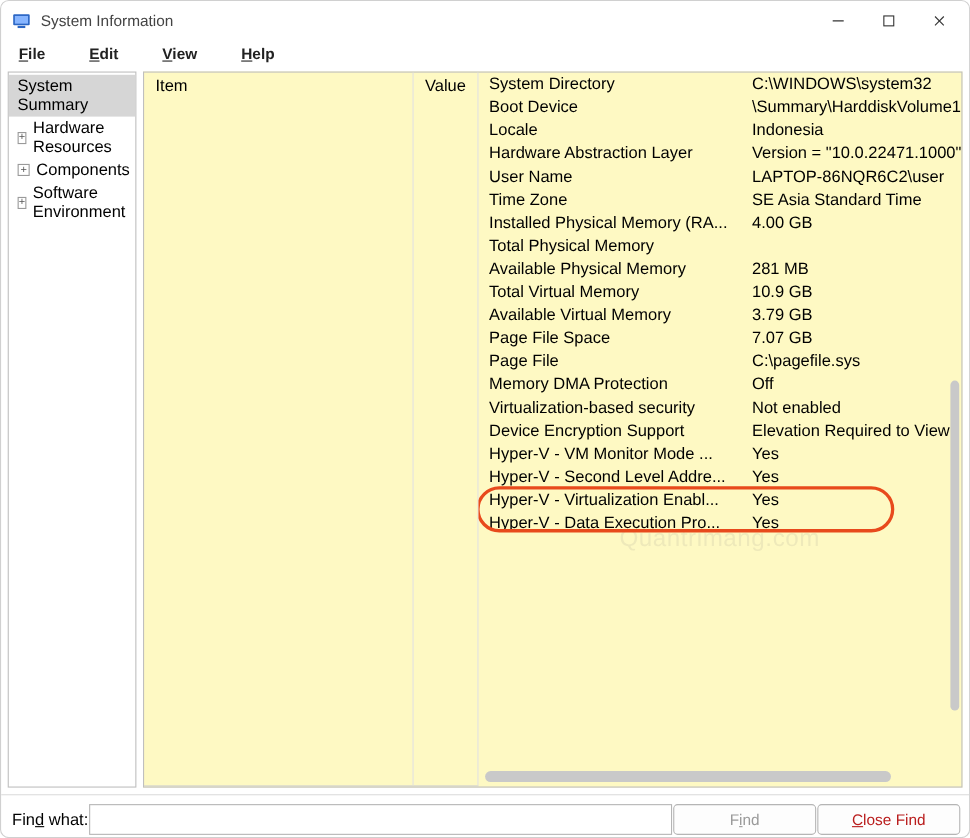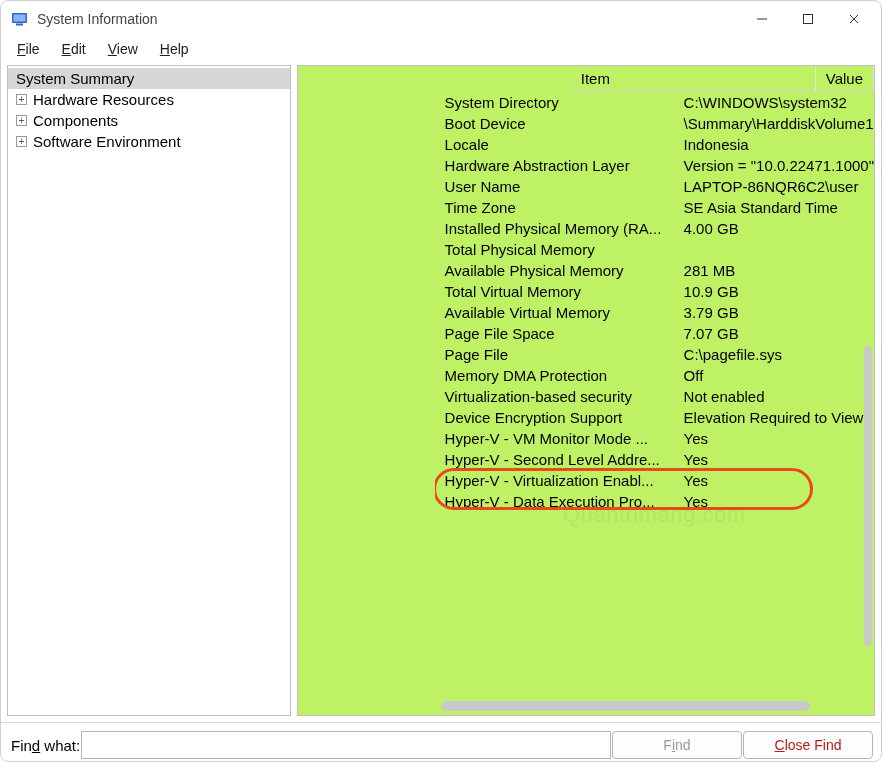--- a/index.html
+++ b/index.html
@@ -37,22 +37,23 @@
 .titlebar .spacer { flex: 1; }
 .winbtn {
   width: 46px; height: 32px;
   display: inline-flex;
   align-items: center; justify-content: center;
   color: #555;
 }
 
 .menubar {
   display: flex;
-  gap: 2px;
+  gap: 20px;
   padding: 2px 2px 6px 6px;
+  font-weight: bold;
 }
 .menu-item {
   padding: 2px 10px;
   color: #222;
   font-size: 14px;
 }
 .menu-item u { text-decoration: underline; }
 
 .main {
   flex: 1;
@@ -92,26 +93,25 @@
   align-items: center; justify-content: center;
   font-size: 10px; line-height: 1;
   color: #555;
   margin-right: 6px;
   background: #fff;
 }
 
 .right-pane {
   flex: 1;
   border: 1px solid #bfbfbf;
-  background: #bef264;
-  display: flex;
-  flex-direction: column;
+  background: #fef9c3;
+  display: flex;
+  flex-direction: row;
   min-height: 0;
   position: relative;
-  align-items: flex-end;
 }
 .grid-header {
   display: flex;
   border-bottom: 1px solid #d0d0d0;
 }
 .grid-header .col {
   padding: 4px 10px;
   font-size: 15px;
   color: #000;
   border-right: 1px solid #e2e2e2;

